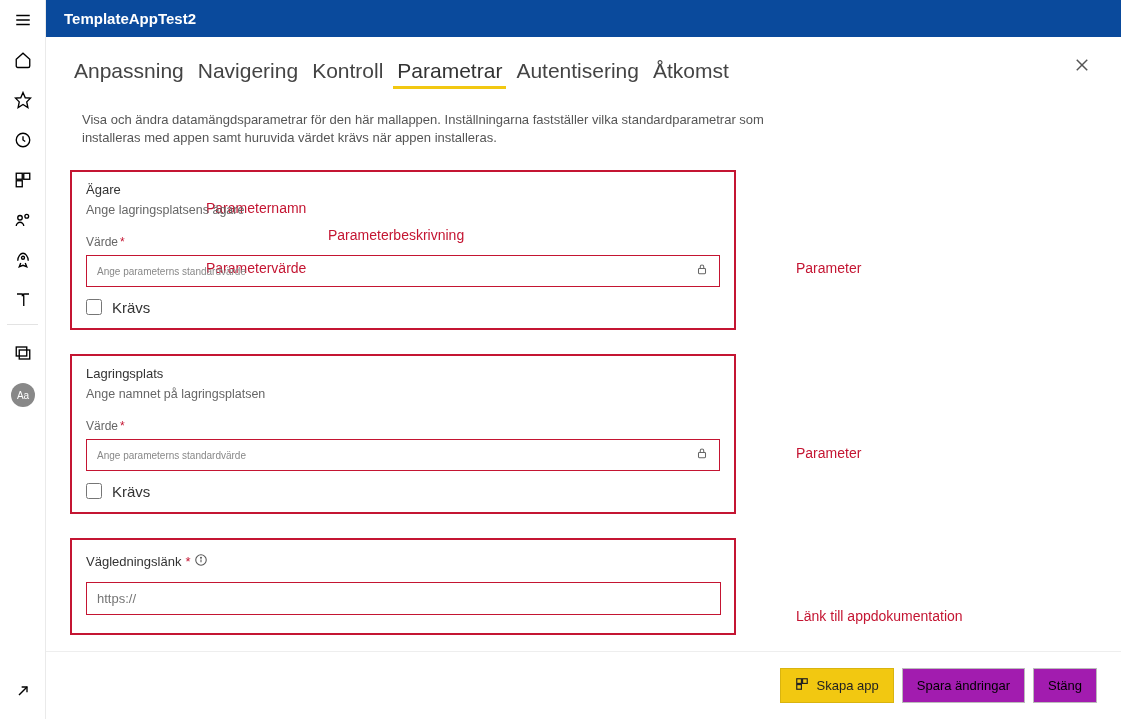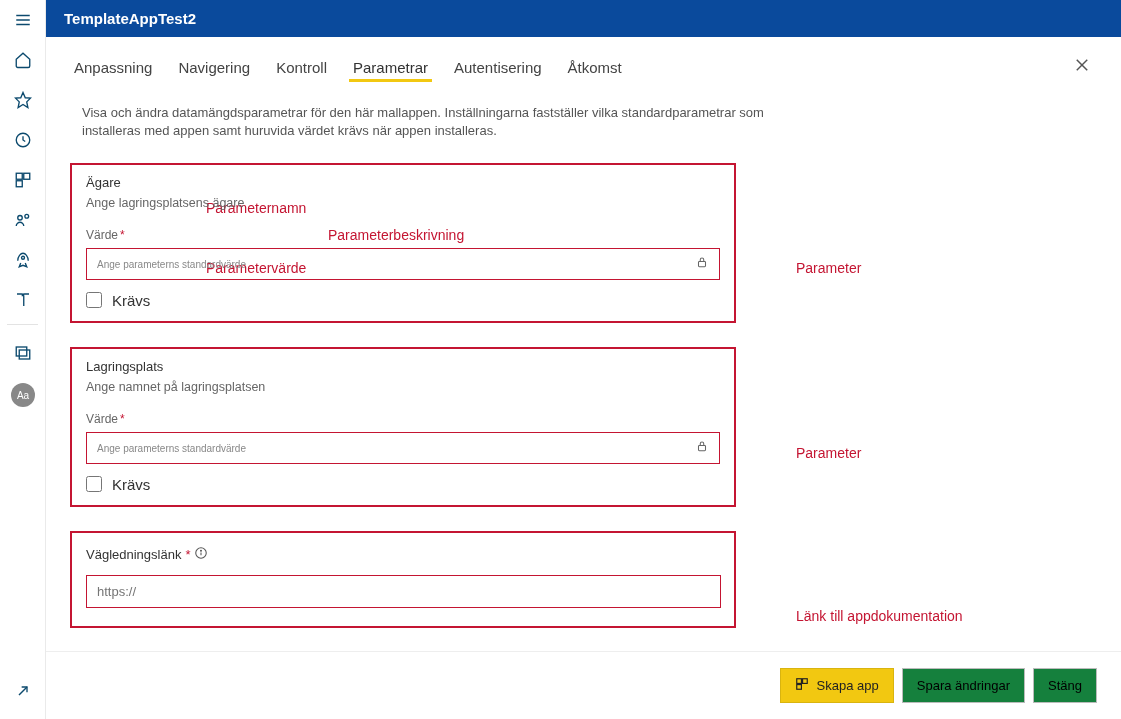--- a/index.html
+++ b/index.html
@@ -16,21 +16,21 @@
     flex-direction: column;
     align-items: center;
     padding-top: 0;
   }
   .rail .rail-icon {
     width: 46px;
     height: 40px;
     display: flex;
     align-items: center;
     justify-content: center;
-    color: #0c4a6e;
+    color: #000000;
     cursor: pointer;
   }
   .rail .spacer { flex: 1; }
   .rail .rail-sep { height: 1px; width: 70%; background: #e3e3e3; margin: 4px 0 8px 0; }
 
   
   .main {
     flex: 1;
     display: flex;
     flex-direction: column;
@@ -47,21 +47,21 @@
   }
 
   .content {
     position: relative;
     padding: 18px 20px 0 24px;
     flex: 1;
     overflow: hidden;
   }
 
   
-  .tabs { display: flex; gap: 18px; font-size: 15px; color: #444; align-items: flex-end; position: relative; }
+  .tabs { display: flex; gap: 6px; font-size: 21px; color: #444; align-items: flex-end; position: relative; }
   .tab { padding: 4px 4px 6px 4px; cursor: pointer; position: relative; }
   .tab.active { color: #333; }
   .tab.active::after {
     content: "";
     position: absolute;
     left: 0; right: 0; bottom: 0;
     height: 3px;
     background: #f2c811;
   }
 
@@ -148,21 +148,21 @@
     gap: 8px;
     justify-content: flex-end;
     padding: 16px 24px;
     border-top: 1px solid #eee;
     background: #fff;
   }
   .btn {
     font-size: 13px;
     padding: 8px 14px;
     border: 1px solid #bbb;
-    background: #15803d;
+    background: #a21caf;
     cursor: pointer;
     display: inline-flex;
     align-items: center;
     gap: 8px;
   }
   .btn.primary {
     background: #f2c811;
     border-color: #d9b40f;
     color: #222;
   }

